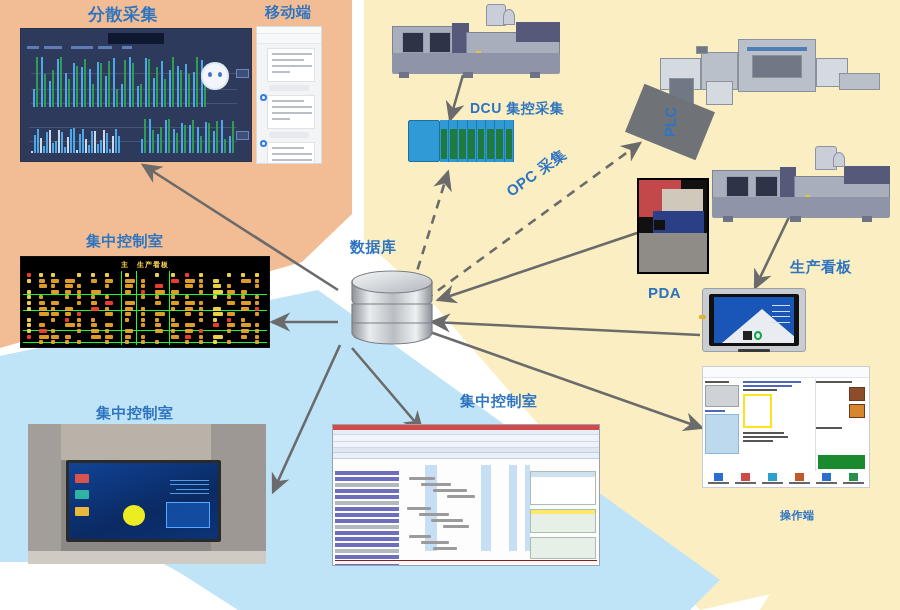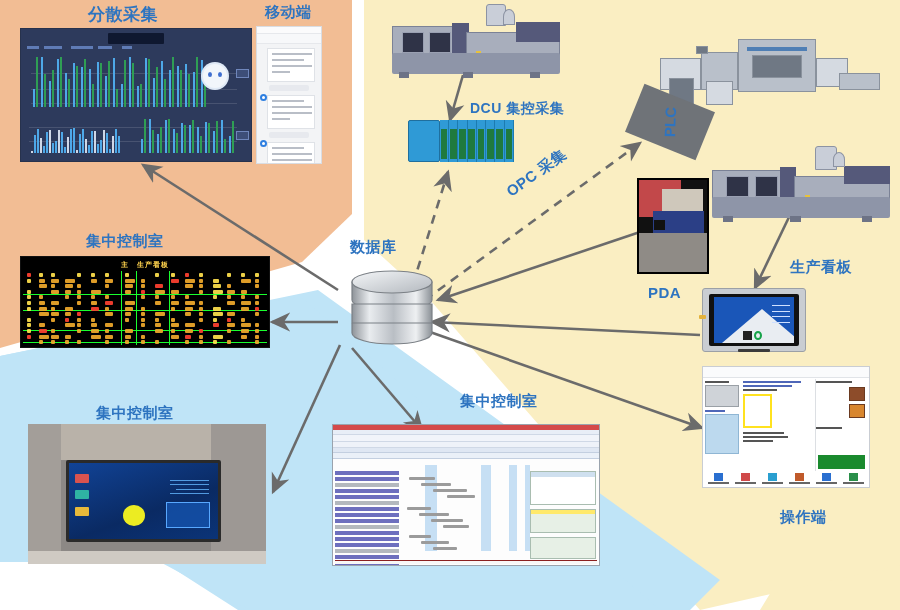--- a/index.html
+++ b/index.html
@@ -793,15 +793,15 @@
       <div class="fbtn">
           <div class="fico" style="background:#2a6fd0"></div>
           <div class="flab"></div>
         </div>
       <div class="fbtn">
           <div class="fico" style="background:#2a8f4a"></div>
           <div class="flab"></div>
         </div>
     </div>
   </div>
-  <div class="lbl" style="left:780px;top:508px;font-size:15px;">操作端</div>
+  <div class="lbl" style="left:780px;top:508px;font-size:11px;">操作端</div>
 
 </div>
 
 </body></html>

